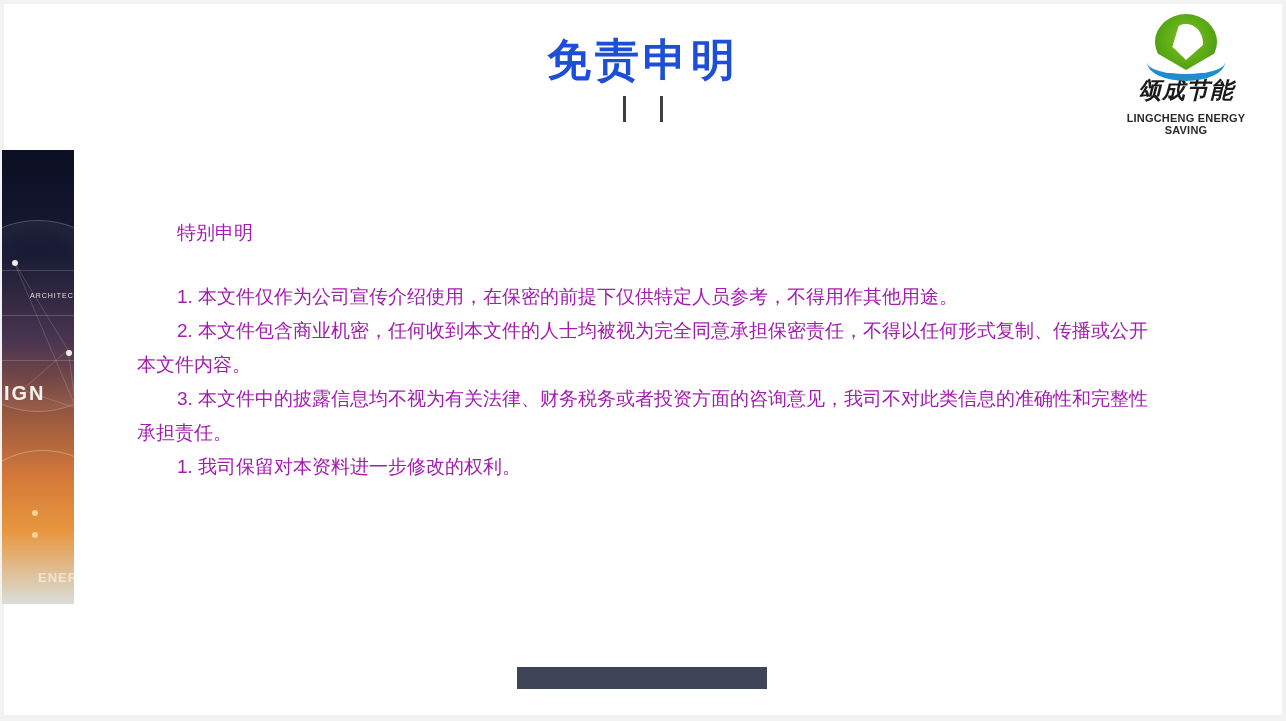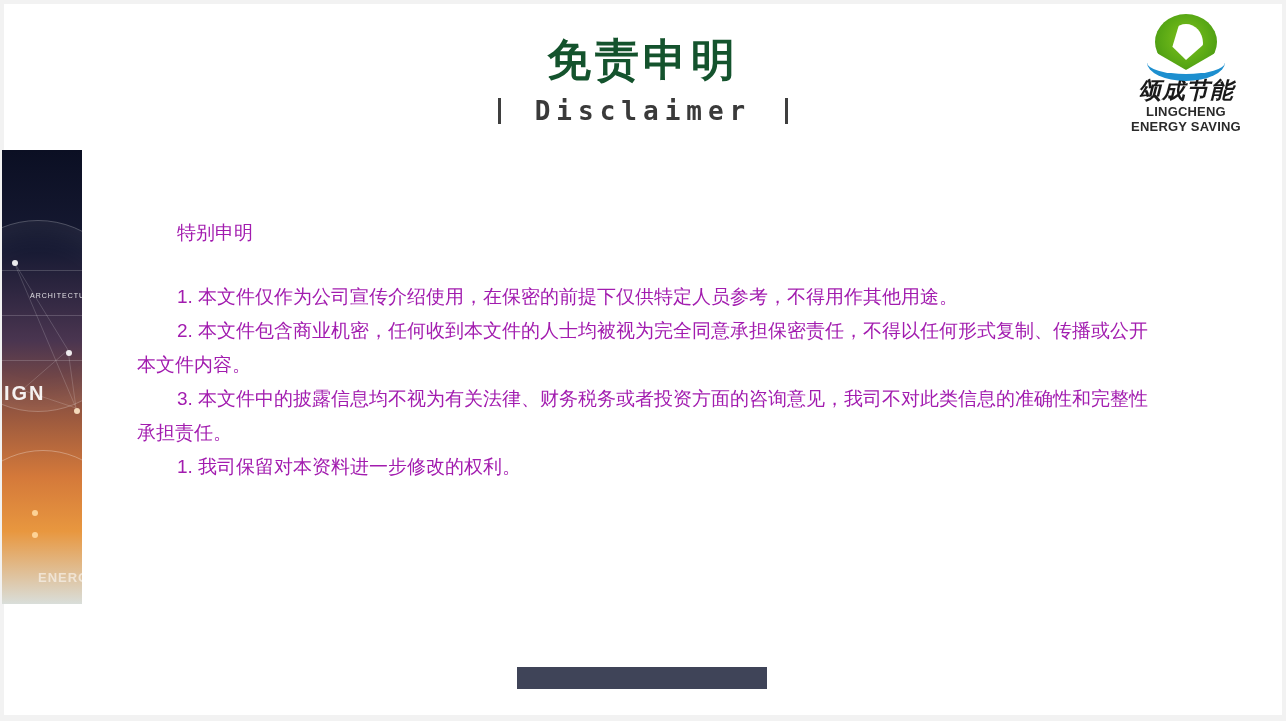--- a/index.html
+++ b/index.html
@@ -51,21 +51,21 @@
     position: absolute;
     top: 36px;
     left: 0;
     width: 1286px;
     text-align: center;
   }
   .title-cn {
     font-family: "DejaVu Serif", "Liberation Serif", serif;
     font-size: 44px;
     font-weight: bold;
-    color: #14532d;
+    color: #1d4ed8;
     letter-spacing: 4px;
     line-height: 1.1;
     margin: 0;
   }
   .title-en-row {
     margin-top: 12px;
     display: flex;
     align-items: center;
     justify-content: center;
     gap: 34px;
@@ -82,21 +82,21 @@
     font-weight: bold;
     color: #3a3a3a;
     letter-spacing: 6px;
   }
 
   
   .side-image {
     position: absolute;
     left: 2px;
     top: 150px;
-    width: 80px;
+    width: 72px;
     height: 454px;
     overflow: hidden;
     background: linear-gradient(180deg,
         #0b0f23 0%,
         #171a33 22%,
         #4a3550 42%,
         #97573f 58%,
         #d4793a 72%,
         #e8973f 84%,
         #d9deda 100%);
@@ -248,22 +248,22 @@
     margin-top: 2px;
     font-family: "DejaVu Serif", "Liberation Serif", serif;
     font-weight: bold;
     font-style: italic;
     font-size: 23px;
     color: #1a1a1a;
     letter-spacing: 1px;
     line-height: 1;
   }
   .logo .en {
-    margin-top: 3px;
-    font-size: 13px;
+    margin-top: 11px;
+    font-size: 11px;
     font-weight: bold;
     letter-spacing: 0.2px;
     color: #2a2a2a;
   }
 
   
   .bottom-bar {
     position: absolute;
     left: 517px;
     top: 667px;
@@ -279,21 +279,20 @@
 
   <div class="edge-top"></div>
   <div class="edge-bottom"></div>
   <div class="edge-left"></div>
   <div class="edge-right"></div>
 
   <div class="title-block">
     <div class="title-cn">免责申明</div>
     <div class="title-en-row">
       <span class="title-bar"></span>
-      <span class="title-en">Disclaimer</span>
       <span class="title-bar"></span>
     </div>
   </div>
 
   <div class="logo">
     <div class="mark">
       <div class="leaf-outer"></div>
       <div class="leaf-inner"></div>
       <div class="swoosh"></div>
     </div>

